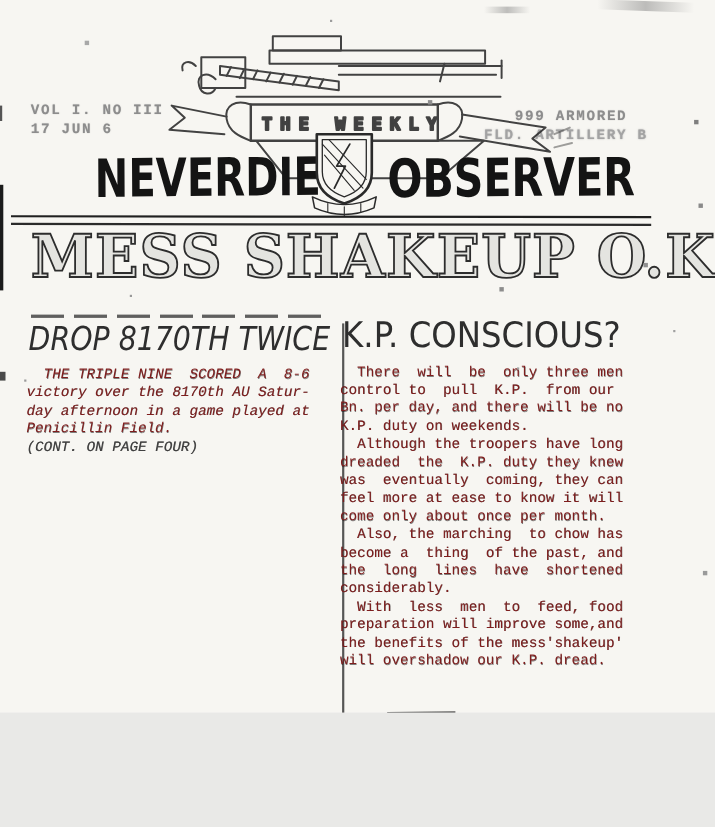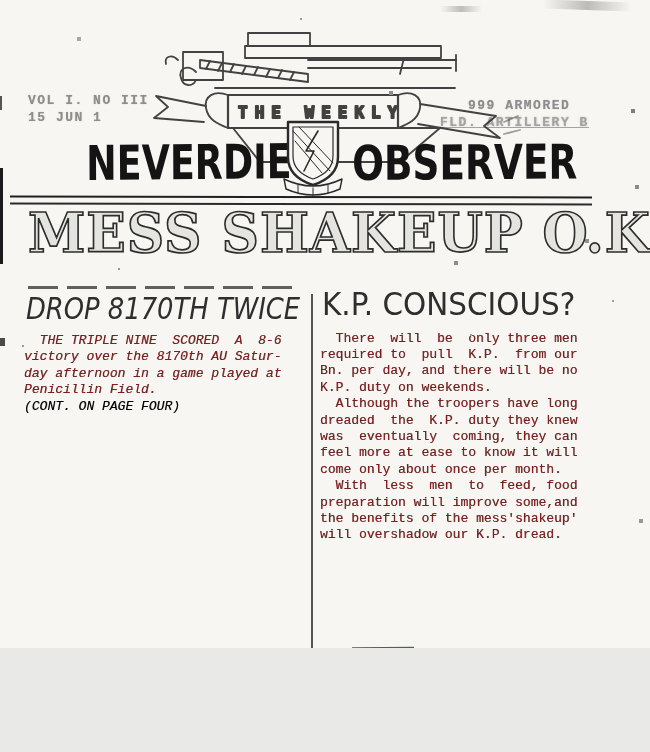--- a/index.html
+++ b/index.html
@@ -40,41 +40,41 @@
     position:absolute;left:28px;top:205px;width:600px;
     font-family:"DejaVu Serif",serif;font-weight:bold;font-size:54px;
     letter-spacing:1px;line-height:1.05;white-space:nowrap;
     color:rgba(70,70,70,0.10);
     -webkit-text-stroke:1.7px #2d2d2d;
     transform:scaleX(.96);transform-origin:left top;
   }
   
   .col{position:absolute;top:286px;}
   #left-col{left:24px;width:292px;font-style:italic;}
-  #right-col{left:320px;width:308px;}
+  #right-col{left:309px;width:308px;}
   .dash-rule{
     height:2.5px;width:272px;margin:0 0 4px 4px;
     background:repeating-linear-gradient(90deg,#3a3a3a 0 30px,transparent 30px 39px);
     opacity:.8;
   }
   .col h2{
     margin:0 0 9px 2px;font-family:"DejaVu Sans",sans-serif;font-weight:400;
     font-size:30px;color:#2e2e2e;line-height:1.05;white-space:nowrap;
     transform:scaleX(.86);transform-origin:left top;
   }
   #right-col h2{font-size:32px;transform:scaleX(.92);margin-top:2px;}
   .body-text p{
     margin:0;font-family:"Liberation Mono",monospace;
     font-size:13px;line-height:16.4px;color:#7f1d1d;
     white-space:pre-wrap;
     text-shadow:.35px .35px 0 rgba(25,25,25,.55);
   }
   #continuation{
     margin:0;font-family:"Liberation Mono",monospace;font-size:13px;
-    line-height:16.4px;color:#000000;white-space:pre;
+    line-height:16.4px;color:#404040;white-space:pre;
     text-shadow:.35px .35px 0 rgba(25,25,25,.55);
   }
   #column-divider{
     position:absolute;left:311px;top:294px;width:2px;height:368px;
     background:#3a3a3a;opacity:.85;
   }
   #page-number{
     position:absolute;left:292px;top:659px;
     font-family:"Liberation Mono",monospace;font-size:14px;font-weight:bold;
     color:#2a2a2a;
@@ -116,23 +116,23 @@
     transform:rotate(-35deg);
   }
   #bottom-gray{position:absolute;left:0;top:746px;width:650px;height:6px;background:#ababab;}
   #pen-flourish{position:absolute;left:594px;top:724px;}
 </style>
 </head>
 <body>
 
 <div id="page">
 
-  <div class="faded-type" style="left:28px;top:92px;"><span>VOL I. NO III</span><br><span>15 JUN 1</span></div>
+  <div class="faded-type" style="left:28px;top:92px;"><span>VOL I. NO III</span><br><span>17 JUN 6</span></div>
   <div class="faded-type" style="left:468px;top:97px;" id="unit-line1">999 ARMORED</div>
-  <div class="faded-type" style="left:440px;top:114px;text-decoration:underline;" id="unit-line2">FLD. ARTILLERY B</div>
+  <div class="faded-type" style="left:440px;top:114px;" id="unit-line2">FLD. ARTILLERY B</div>
 
   <svg id="tank-art" width="392" height="138" viewBox="0 0 392 138" fill="none" stroke="#2f2f2f" stroke-width="1.8" stroke-linejoin="round" stroke-linecap="round" opacity="0.9">
 
     <rect x="110" y="3" width="62" height="13"></rect>
     <rect x="107" y="16" width="196" height="12"></rect>
     <rect x="45" y="22" width="40" height="28"></rect>
 
     <line x1="170" y1="30" x2="318" y2="30"></line>
     <line x1="170" y1="38" x2="313" y2="38"></line>
     <line x1="318" y1="25" x2="318" y2="41"></line>
@@ -193,28 +193,32 @@
       <div id="continuation">(CONT. ON PAGE FOUR)</div>
     </div>
   </div>
 
   <div id="column-divider"></div>
 
   <div class="col" id="right-col">
     <h2>K.P. CONSCIOUS?</h2>
     <div class="body-text">
       <p>  There  will  be  only three men
-required to  pull  K.P.  from our
+control to  pull  K.P.  from our
 Bn. per day, and there will be no
 K.P. duty on weekends.</p>
       <p>  Although the troopers have long
 dreaded  the  K.P. duty they knew
 was  eventually  coming, they can
 feel more at ease to know it will
 come only about once per month.</p>
+      <p>  Also, the marching  to chow has
+become a  thing  of the past, and
+the  long  lines  have  shortened
+considerably.</p>
       <p>  With  less  men  to  feed, food
 preparation will improve some,and
 the benefits of the mess'shakeup'
 will overshadow our K.P. dread.</p>
     </div>
   </div>
 
   <div class="hand-underline" id="underline-benefits"></div>
   <div class="hand-underline" id="underline-overshadow"></div>
 

